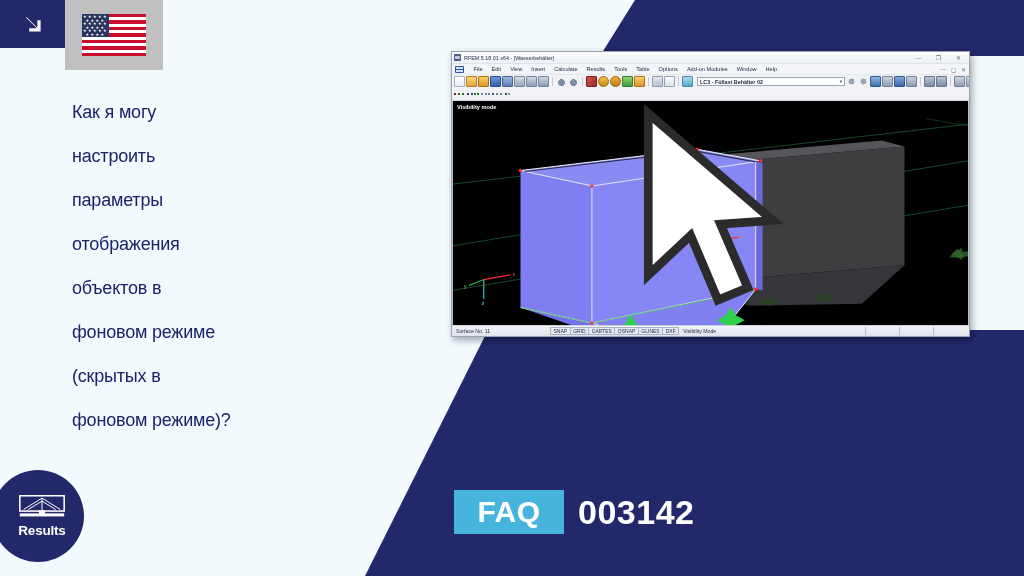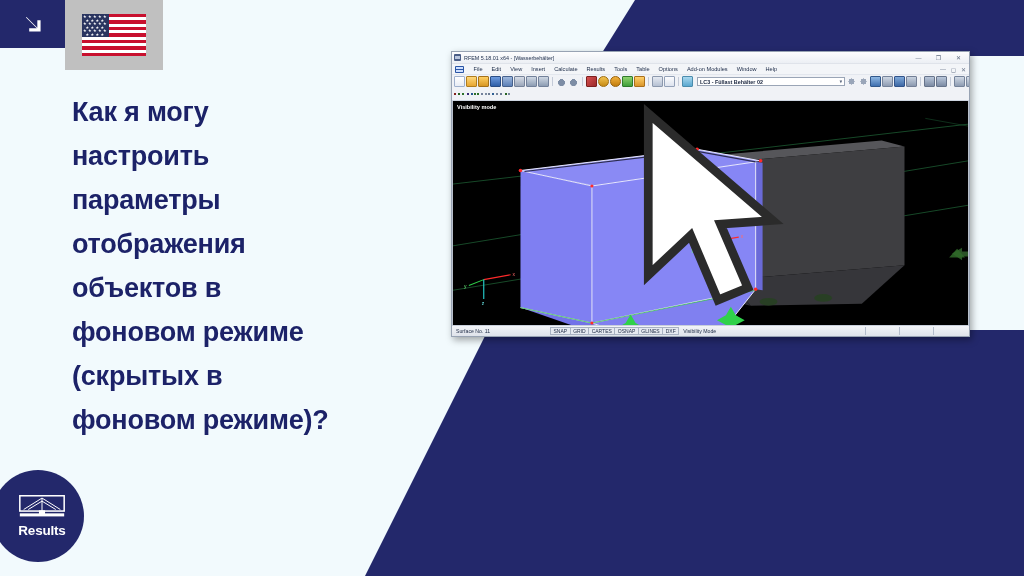--- a/index.html
+++ b/index.html
@@ -74,23 +74,23 @@
     position: absolute;
     color: #fff; font-size: 4px; line-height: 4px;
   }
 
   
   .question {
     position: absolute;
     left: 72px; top: 90px;
     width: 330px;
     color: #1c2268;
-    font-size: 27px;
+    font-size: 18px;
     line-height: 44px;
-    font-weight: bold;
+    font-weight: normal;
     letter-spacing: -0.2px;
     white-space: pre-line;
   }
 
   
   .logo {
     position: absolute;
     left: -8px; top: 470px;
     width: 92px; height: 92px;
     border-radius: 50%;
@@ -357,20 +357,24 @@
   <div class="logo">
     <svg class="logo-mark" viewBox="0 0 60 34" aria-hidden="true">
       <rect x="1" y="1" width="58" height="20" fill="none" stroke="#ffffff" stroke-width="2"></rect>
       <path d="M30 4 L6 19 M30 4 L54 19 M30 4 L30 21 M30 8 L48 19 M30 8 L12 19" stroke="#ffffff" stroke-width="1.3" fill="none"></path>
       <rect x="1" y="24" width="58" height="4" fill="#ffffff"></rect>
       <rect x="26" y="20" width="8" height="5" fill="#ffffff"></rect>
     </svg>
     <div class="logo-text">Results</div>
   </div>
 
+  <div class="faq-badge">
+    <span>FAQ</span>
+  </div>
+  <div class="faq-number">003142</div>
 
   <div class="rfem-window">
 
     <div class="titlebar">
       <div class="appicon"></div>
       <div class="title">RFEM 5.18.01 x64 - [Wasserbehälter]</div>
       <div class="wbtns">
         <div class="wbtn">—</div>
         <div class="wbtn">❐</div>
         <div class="wbtn">✕</div>

